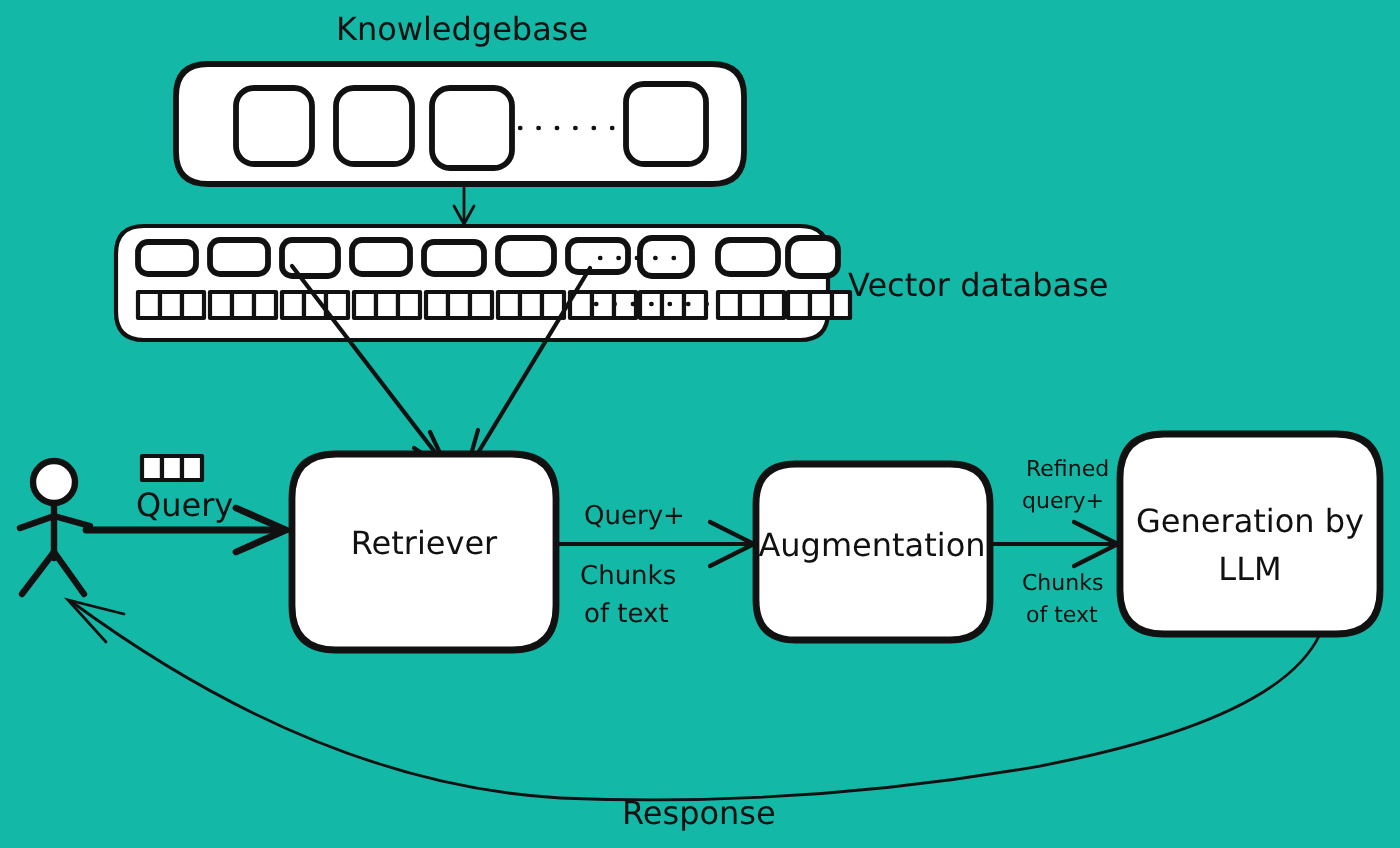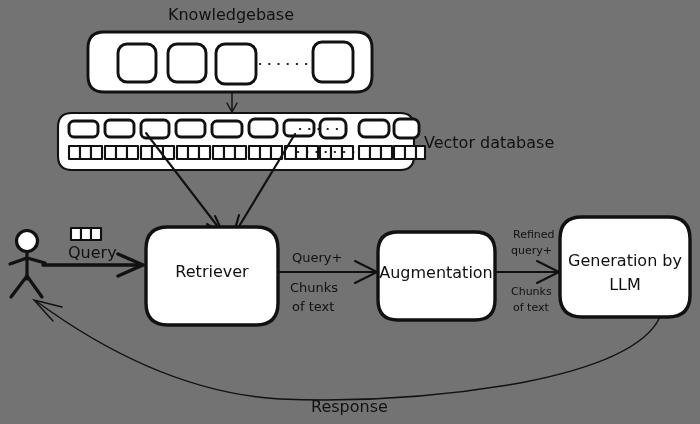--- a/index.html
+++ b/index.html
@@ -1,18 +1,18 @@
 <!DOCTYPE html>
 <html><head>
 <meta charset="utf-8">
 <style>
   html,body{margin:0;padding:0;background:#ffffff;}
   body{width:700px;height:424px;overflow:hidden;
        font-family:"DejaVu Sans",sans-serif;}
-  #stage{position:relative;width:700px;height:424px;background:#737373;}
+  #stage{position:relative;width:700px;height:424px;background:#14b8a6;}
   svg#diagram{position:absolute;left:0;top:0;width:700px;height:424px;}
   .hand{font-family:"DejaVu Sans",sans-serif;fill:#111;stroke:none;}
   .lbl{font-size:16px;}
   .lbl-sm{font-size:13px;}
   .lbl-xs{font-size:11px;}
   .node-text{font-size:16px;}
   .shape{fill:#ffffff;stroke:#111111;stroke-linejoin:round;stroke-linecap:round;}
   .thin{stroke-width:1.4;}
   .med{stroke-width:2.1;}
   .thick{stroke-width:2.9;}

